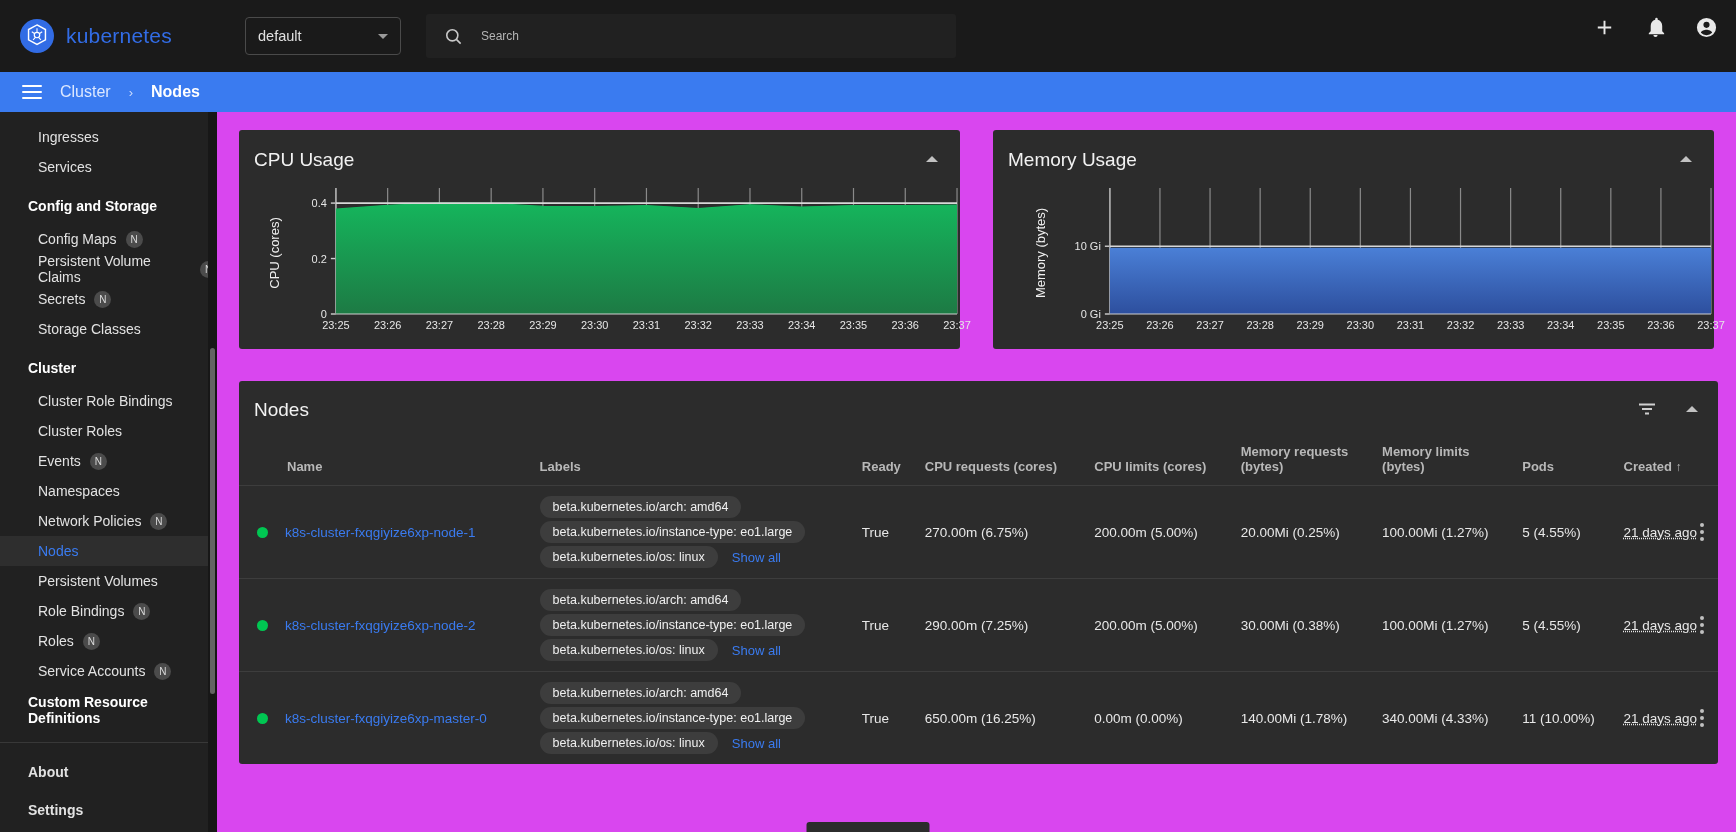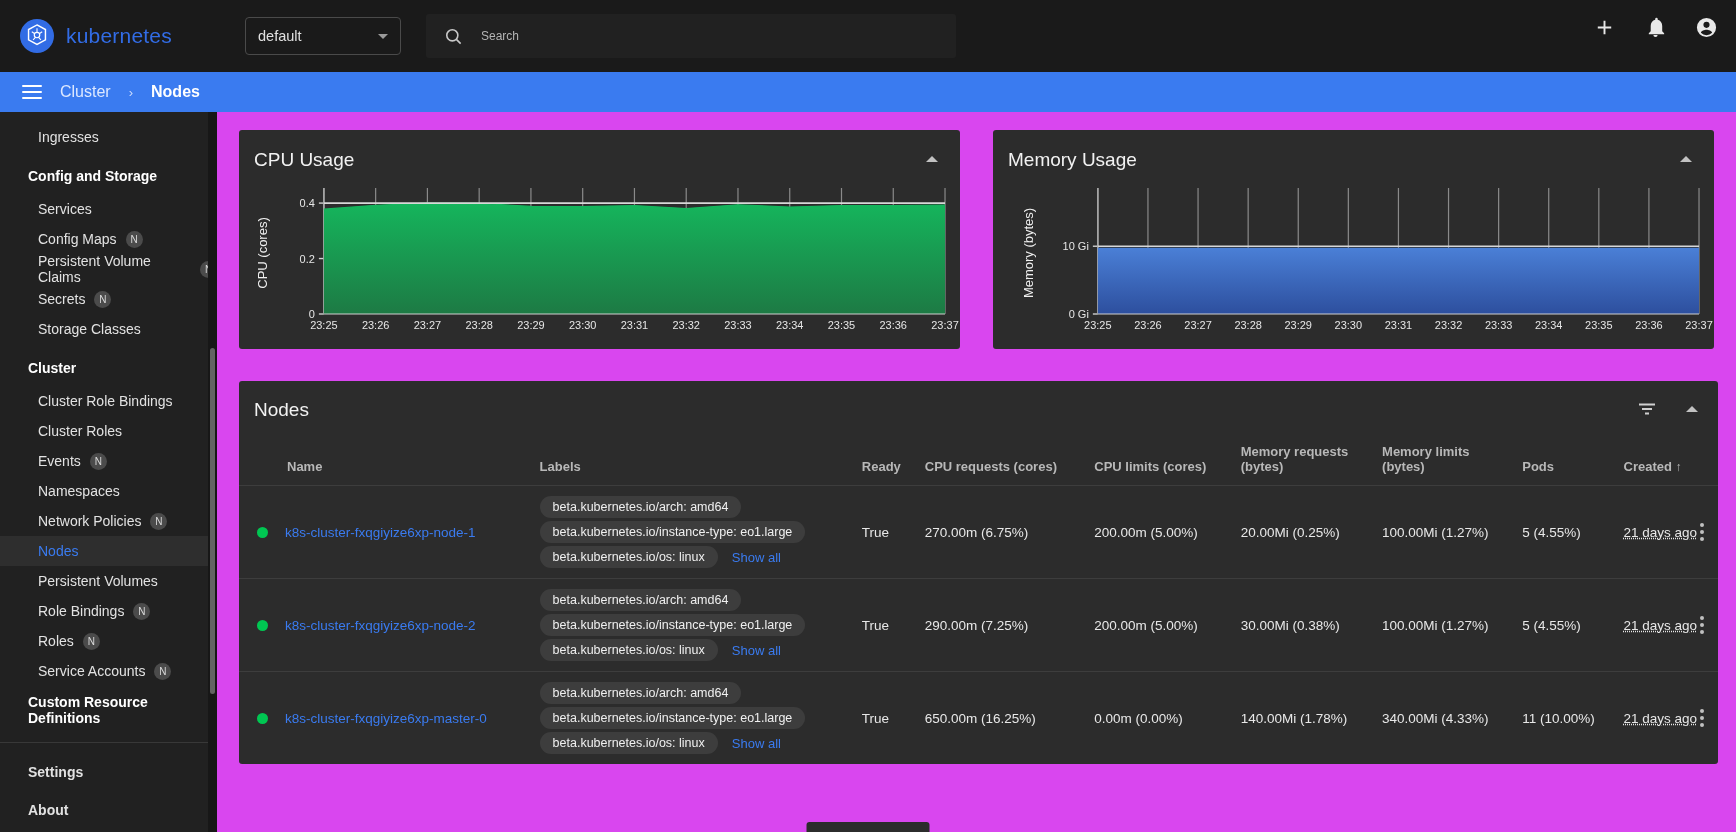--- a/index.html
+++ b/index.html
@@ -114,21 +114,21 @@
   .chart-card { width: 722px; height: 219px; }
   .card-title {
     font-size: 19px; color: #f2f2f2; padding: 19px 0 0 15px;
   }
   .collapse-ico {
     position: absolute; right: 22px; top: 26px;
     width: 0; height: 0;
     border-left: 6px solid transparent; border-right: 6px solid transparent;
     border-bottom: 6px solid #c2c2c2; cursor: pointer;
   }
-  .chart-area { position: absolute; left: 0; top: 52px; width: 100%; height: 160px; }
+  .chart-area { position: absolute; left: 12px; top: 52px; width: 100%; height: 160px; }
   .chart-area svg { width: 100%; height: 100%; }
   .axis-txt { font-size: 11px; fill: #e6e6e6; font-family: "Liberation Sans", sans-serif; }
   .axis-title { font-size: 13px; fill: #f0f0f0; font-family: "Liberation Sans", sans-serif; }
 
   
   .table-card { margin-top: 32px; width: 1479px; min-height: 358px; }
   .tbl-head {
     height: 57px; display: flex; align-items: center;
     padding: 0 0 0 15px; position: relative;
   }
@@ -235,25 +235,25 @@
   <span class="bc-cur">Nodes</span>
 </div>
 
 <div class="body-wrap">
 
   <nav class="sidebar">
     <div class="sb-scroll" id="sb-list">
         <div class="sb-item">
           <span>Ingresses</span>
         </div>
+        <div class="sb-item">
+          <span>Services</span>
+        </div>
         <div class="sb-item head">
           <span>Config and Storage</span>
-        </div>
-        <div class="sb-item">
-          <span>Services</span>
         </div>
         <div class="sb-item">
           <span>Config Maps</span>
           <span class="nbadge">N</span>
         </div>
         <div class="sb-item">
           <span>Persistent Volume Claims</span>
           <span class="nbadge">N</span>
         </div>
         <div class="sb-item">
@@ -300,22 +300,22 @@
         <div class="sb-item">
           <span>Service Accounts</span>
           <span class="nbadge">N</span>
         </div>
         <div class="sb-item head">
           <span>Custom Resource Definitions</span>
         </div>
       </div>
     <div class="sb-div"></div>
     <div id="sb-footer">
+        <div class="sb-item bottom">About</div>
         <div class="sb-item bottom">Settings</div>
-        <div class="sb-item bottom">About</div>
       </div>
     <div class="sb-edge"></div>
     <div class="sb-bar"></div>
   </nav>
 
   <main class="main">
 
     <div class="charts-row">
 
       <section class="card chart-card">

